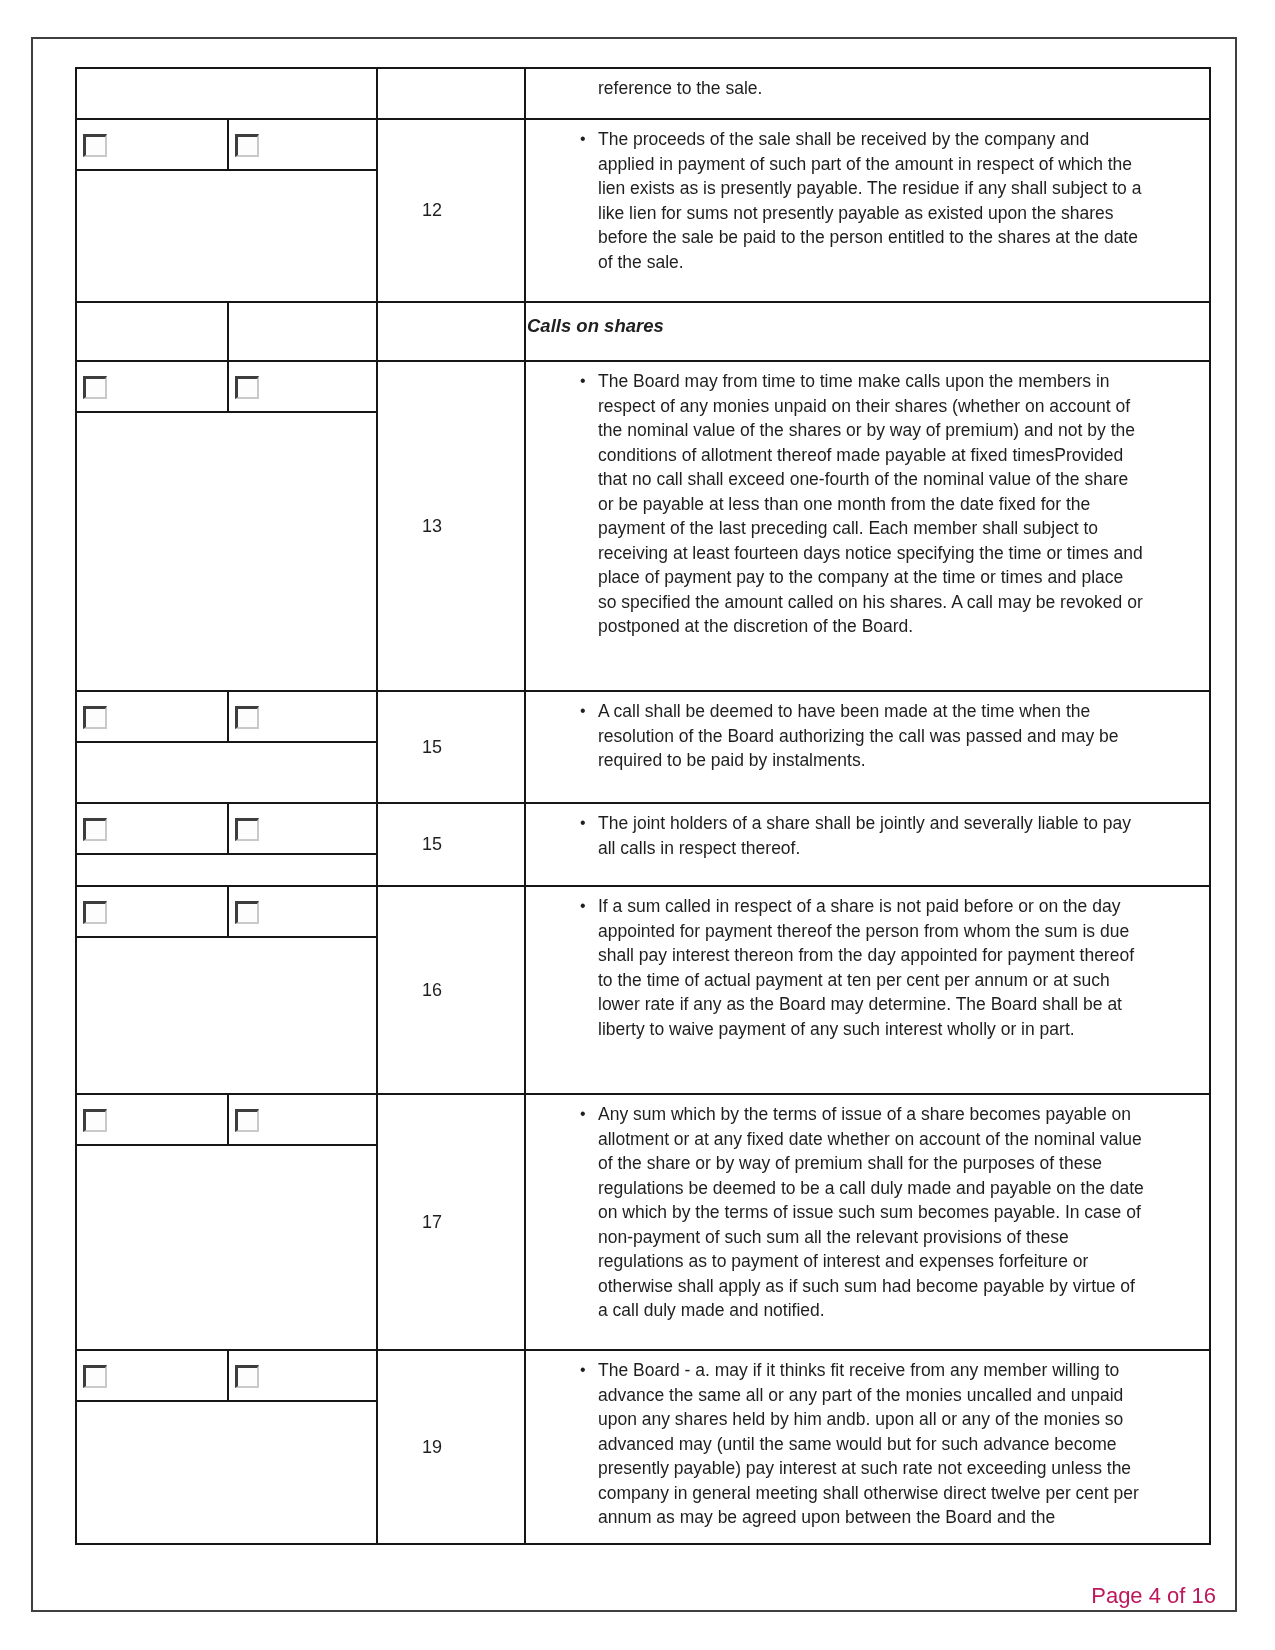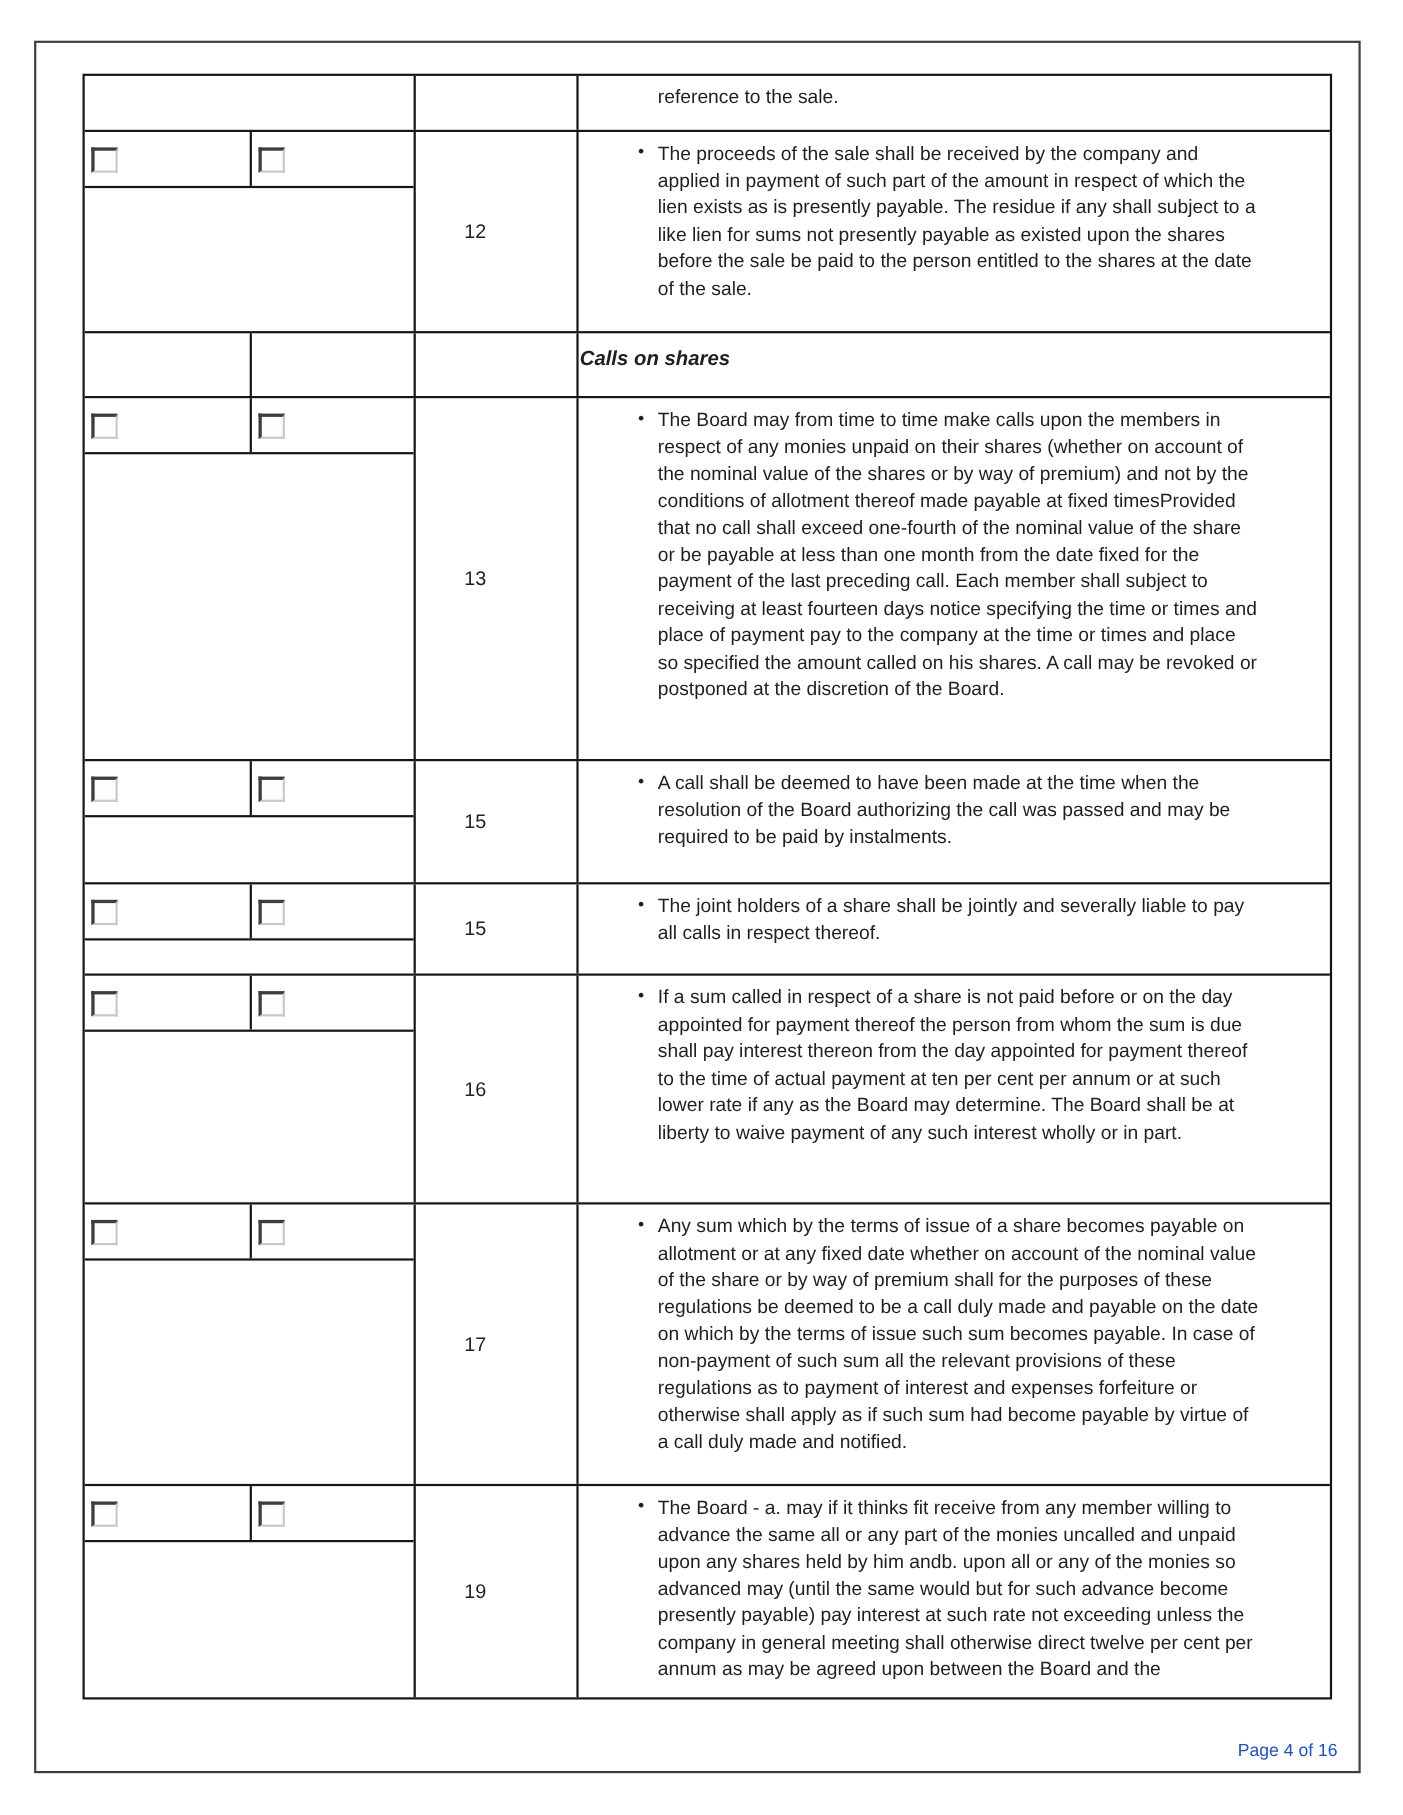--- a/index.html
+++ b/index.html
@@ -108,22 +108,22 @@
     margin-left: 1px;
     margin-top: 12px;
     font-size: 18.5px;
     font-weight: bold;
     font-style: italic;
   }
   .footer {
     position: absolute;
     top: 1583px;
     right: 59px;
-    font-size: 16px;
-    color: #1d4ed8;
+    font-size: 22px;
+    color: #be185d;
   }
 </style>
 </head>
 <body>
 
 <div class="page-border"></div>
 
 <div class="doc-table">
 
   <div class="trow" style="min-height:51px">

